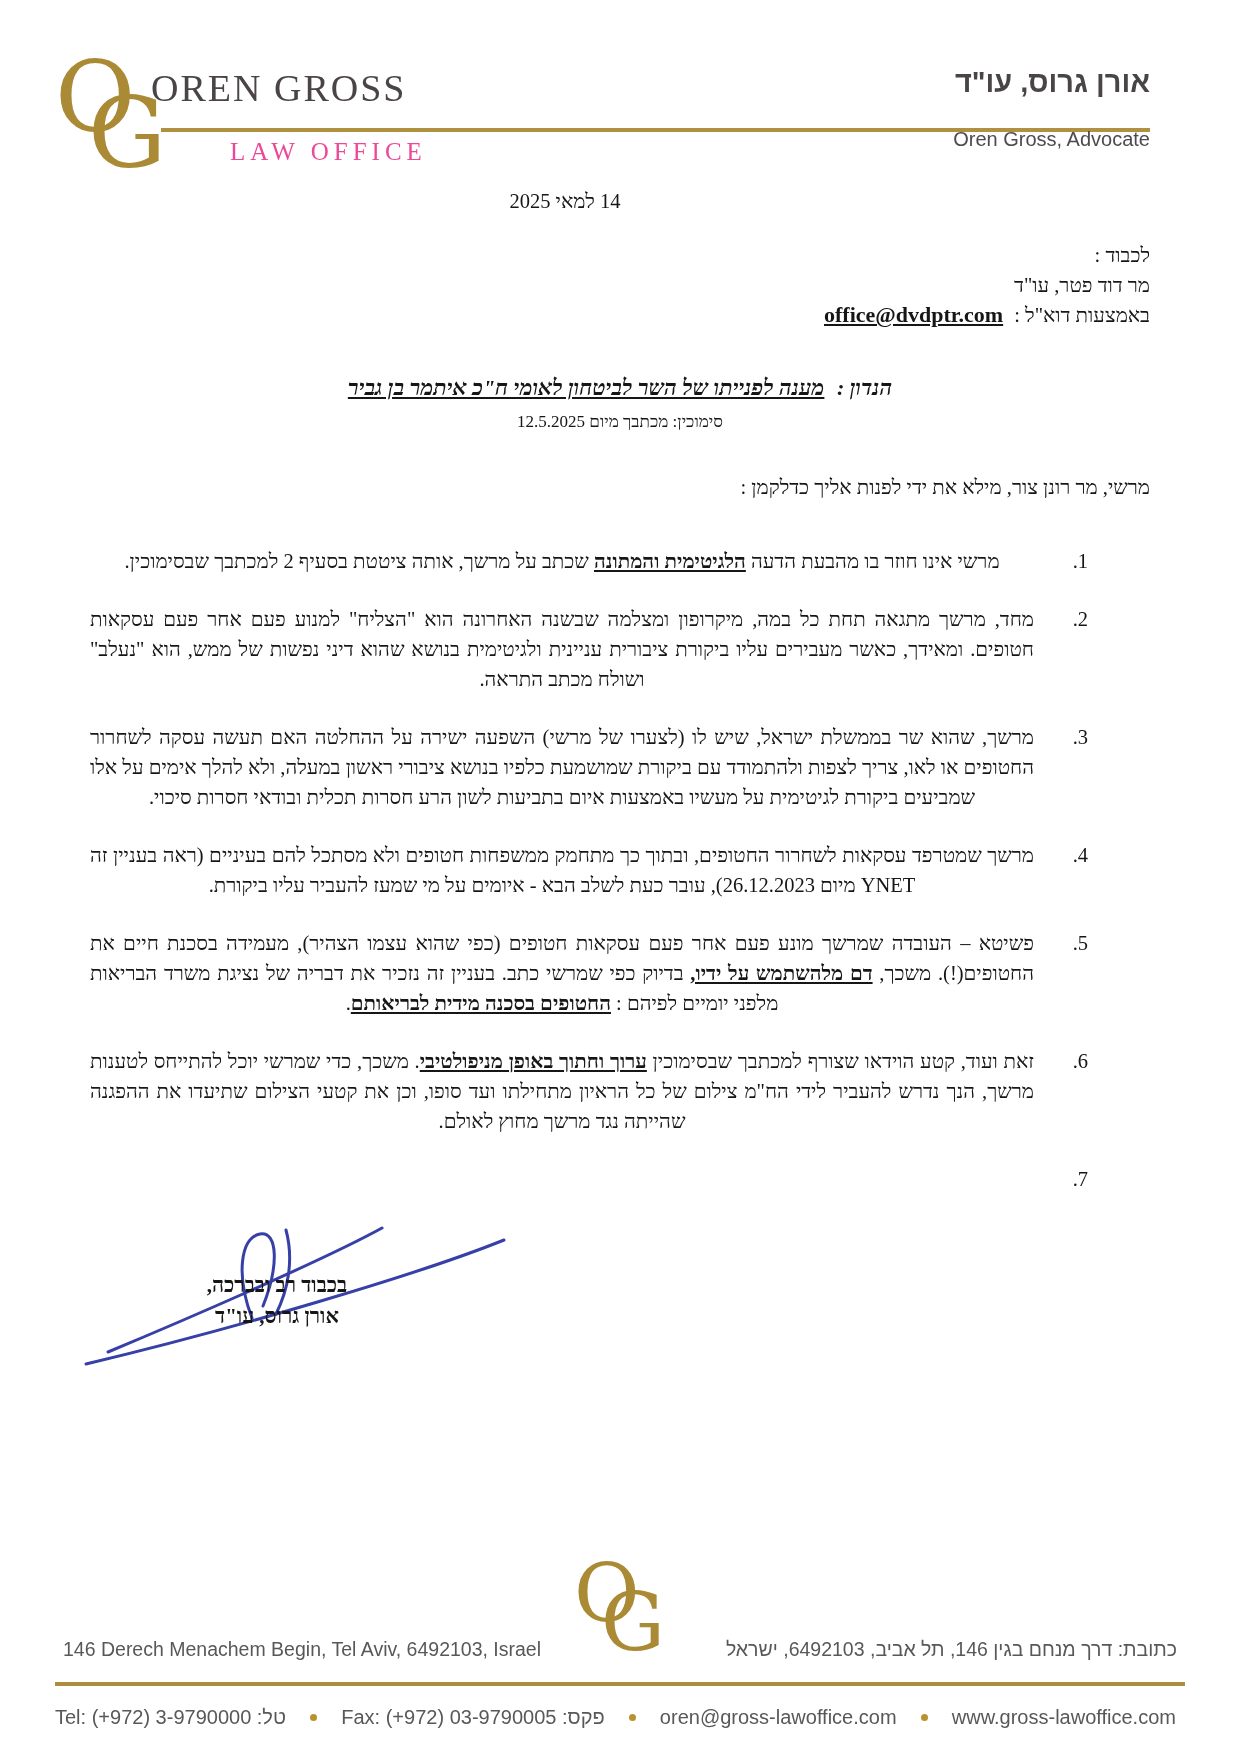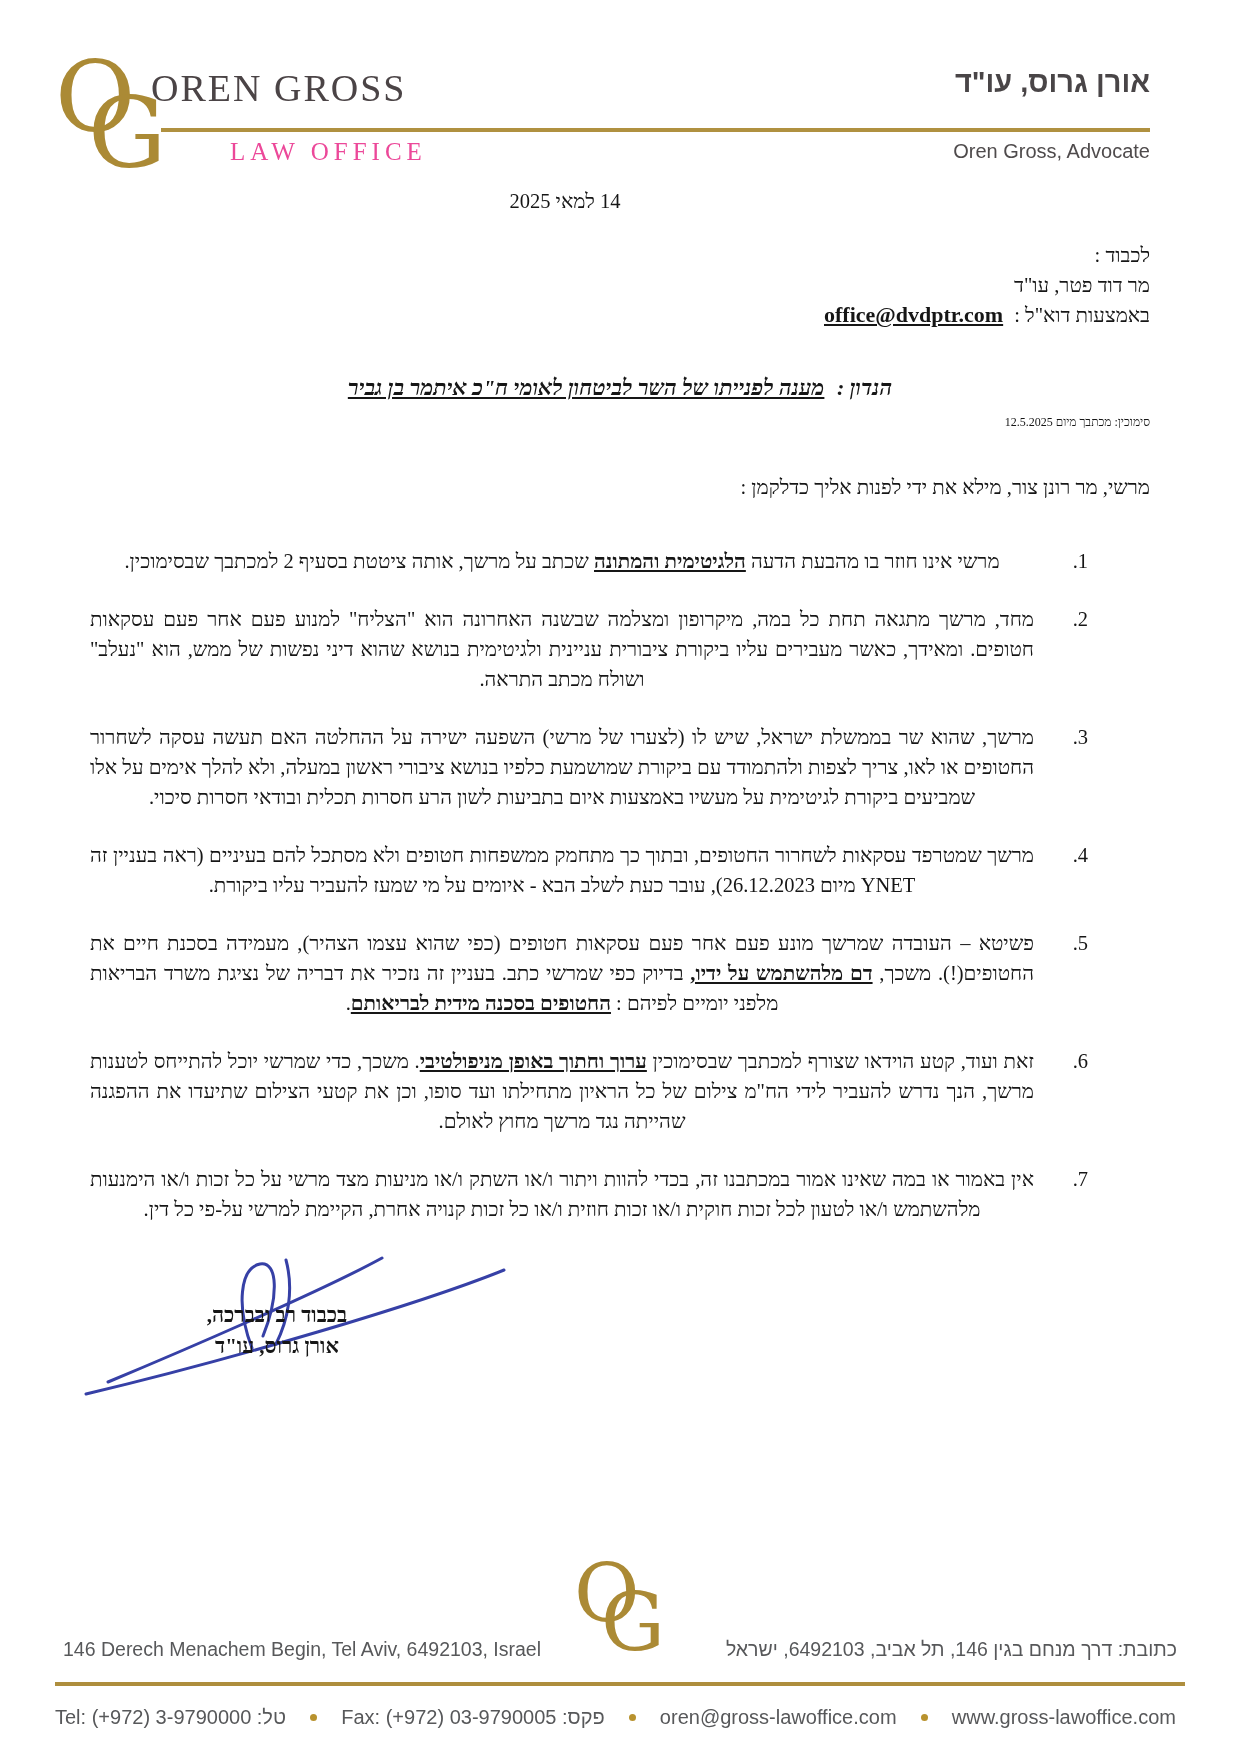--- a/index.html
+++ b/index.html
@@ -11,30 +11,30 @@
   .header{position:absolute;top:56px;left:55px;right:90px;height:126px;}
   .logo{position:absolute;left:0;top:0;width:112px;height:124px;}
   .logo span{position:absolute;font-family:"DejaVu Serif",serif;color:#AB8A35;line-height:1;font-size:98px;}
   .logo .o{left:0;top:-8px;}
   .logo .g{left:33px;top:28px;}
   .hdr-line{position:absolute;left:106px;right:0;top:72px;height:4px;background:#B09140;}
   .name-en{position:absolute;left:96px;top:10px;font-size:38px;letter-spacing:2px;color:#4B4446;}
   .sub-en{position:absolute;left:175px;top:82px;font-size:25px;letter-spacing:5px;color:#ec4899;}
   .name-he{position:absolute;right:0;top:10px;direction:rtl;font-family:"Liberation Sans",sans-serif;
            font-weight:700;font-size:29px;color:#494547;}
-  .adv-en{position:absolute;right:0;top:84px;font-family:"Liberation Sans",sans-serif;font-size:20px;color:#4F4B4C;}
+  .adv-en{position:absolute;right:0;top:72px;font-family:"Liberation Sans",sans-serif;font-size:20px;color:#4F4B4C;}
 
   
   .letter{position:absolute;top:186px;left:90px;right:90px;direction:rtl;font-size:20.5px;line-height:30px;}
   .date{text-align:center;position:relative;right:55px;}
   .addressee{margin-top:24px;text-align:right;}
   .email{font-weight:bold;text-decoration:underline;font-size:22px;margin-right:6px;}
   .subject{margin-top:42px;text-align:center;font-weight:bold;font-size:22px;line-height:32px;font-style:italic;}
   .subj-u{text-decoration:underline;margin-right:7px;}
-  .reference{margin-top:6px;font-size:12px;line-height:24px;}
+  .reference{margin-top:6px;text-align:center;font-size:17px;line-height:24px;}
   .opening{margin:38px 0 44px;text-align:right;}
   .item{display:flex;padding-right:62px;margin-bottom:28px;}
   .item-num{flex:0 0 54px;}
   .item-text{flex:1;text-align:justify;text-align-last:center;}
   .bu{font-weight:bold;text-decoration:underline;font-family:Liberation Serif, serif;}
 
   
   .sig-block{position:relative;width:430px;height:158px;margin:30px 640px 0 0;}
   .sig-svg{position:absolute;left:0;top:0;}
   .sig-text{position:absolute;left:78px;top:46px;width:238px;text-align:center;direction:rtl;
@@ -111,21 +111,20 @@
         <div class="item">
           <div class="item-num">5.</div>
           <div class="item-text"><span>פשיטא – העובדה שמרשך מונע פעם אחר פעם עסקאות חטופים (כפי שהוא עצמו הצהיר), מעמידה בסכנת חיים את החטופים(!). משכך, </span><span class="bu">דם מלהשתמש על ידיו,</span><span> בדיוק כפי שמרשי כתב. בעניין זה נזכיר את דבריה של נציגת משרד הבריאות מלפני יומיים לפיהם : </span><span class="bu">החטופים בסכנה מידית לבריאותם</span><span>.</span></div>
         </div>
         <div class="item">
           <div class="item-num">6.</div>
           <div class="item-text"><span>זאת ועוד, קטע הוידאו שצורף למכתבך שבסימוכין </span><span class="bu">ערוך וחתוך באופן מניפולטיבי</span><span>. משכך, כדי שמרשי יוכל להתייחס לטענות מרשך, הנך נדרש להעביר לידי הח"מ צילום של כל הראיון מתחילתו ועד סופו, וכן את קטעי הצילום שתיעדו את ההפגנה שהייתה נגד מרשך מחוץ לאולם.</span></div>
         </div>
         <div class="item">
           <div class="item-num">7.</div>
-          <div class="item-text"><span>אין באמור או במה שאינו אמור במכתבנו זה, בכדי להוות ויתור ו/או השתק ו/או מניעות מצד מרשי על כל זכות ו/או הימנעות מלהשתמש ו/או לטעון לכל זכות חוקית ו/או זכות חוזית ו/או כל זכות קנויה אחרת, הקיימת למרשי על-פי כל דין.</span></div>
         </div>
       </div>
 
     <div class="sig-block">
       <svg class="sig-svg" width="430" height="158" viewBox="0 0 430 158">
         <g fill="none" stroke="#3640A6" stroke-width="3" stroke-linecap="round">
           <path d="M424,16 C340,50 150,106 6,140"></path>
           <path d="M302,4 C240,38 95,100 28,128"></path>
           <path d="M172,94 C156,52 160,14 180,10 C198,7 199,42 183,82"></path>
           <path d="M206,6 C214,36 208,66 196,90"></path>

